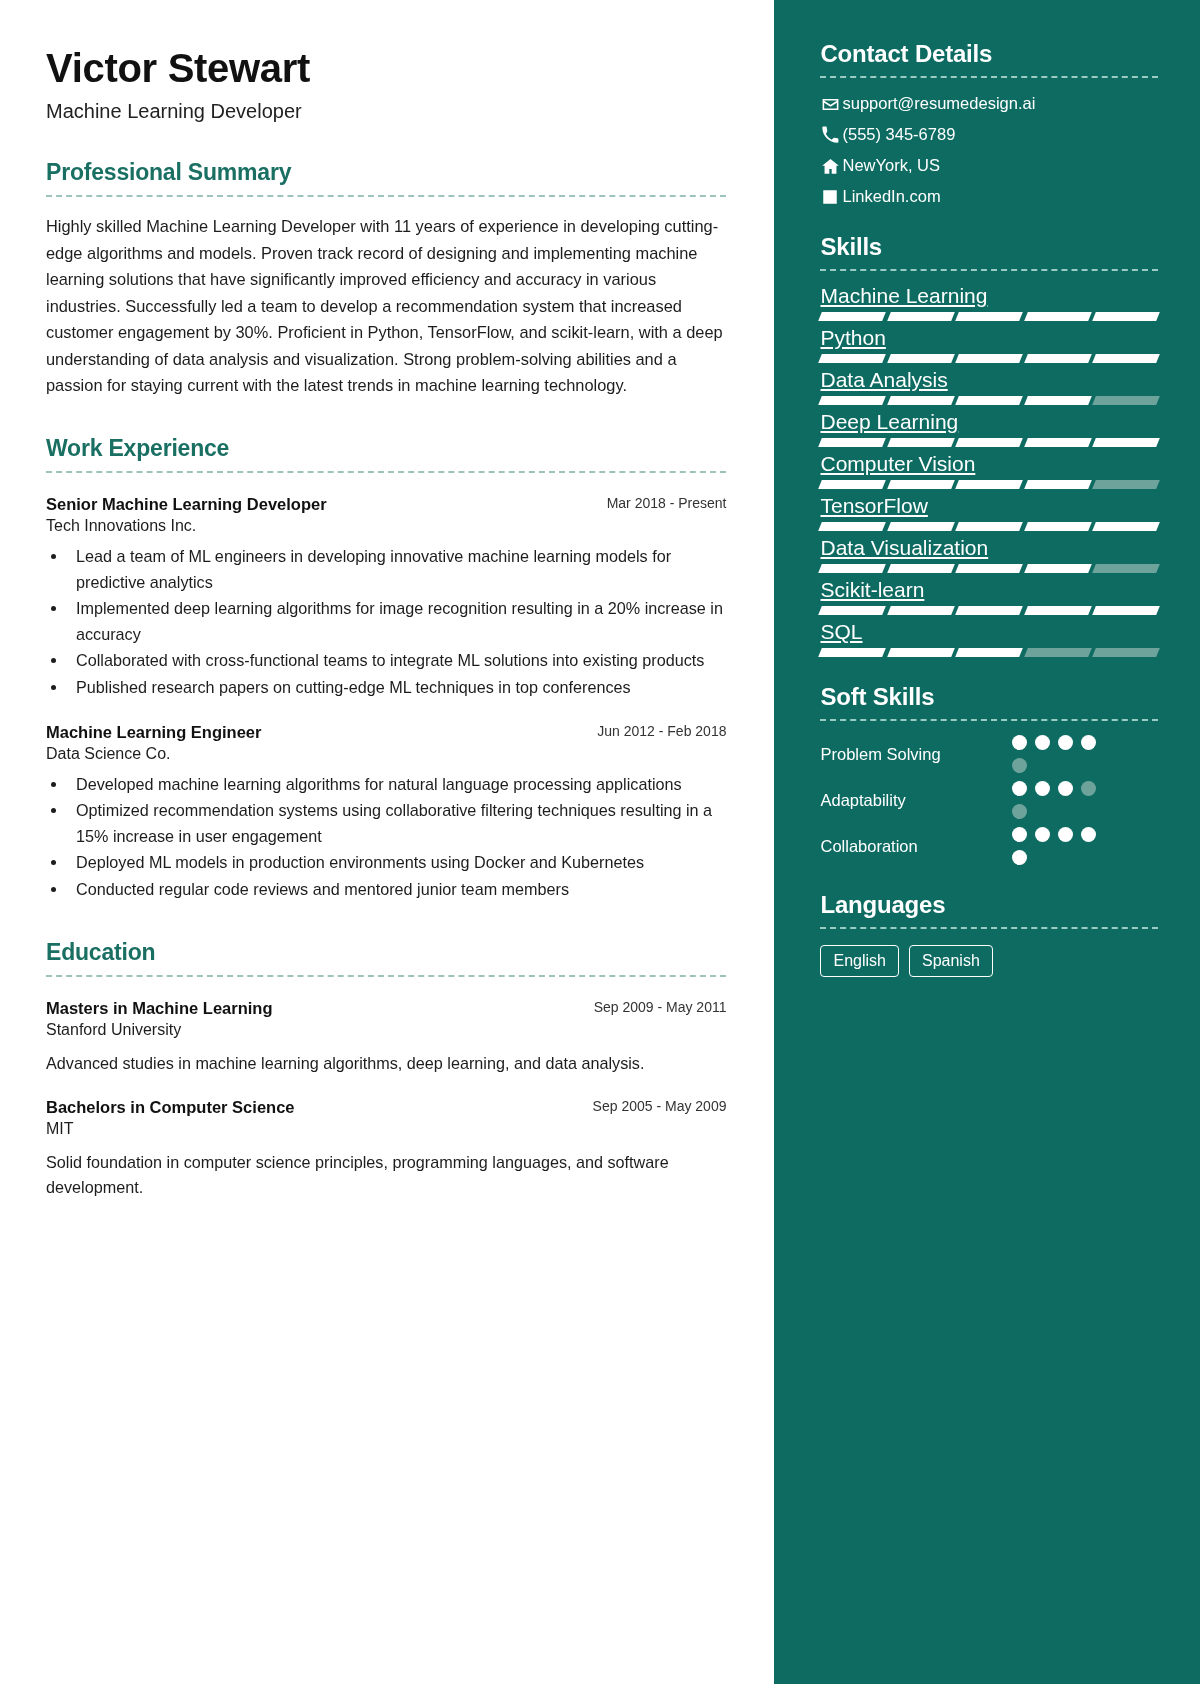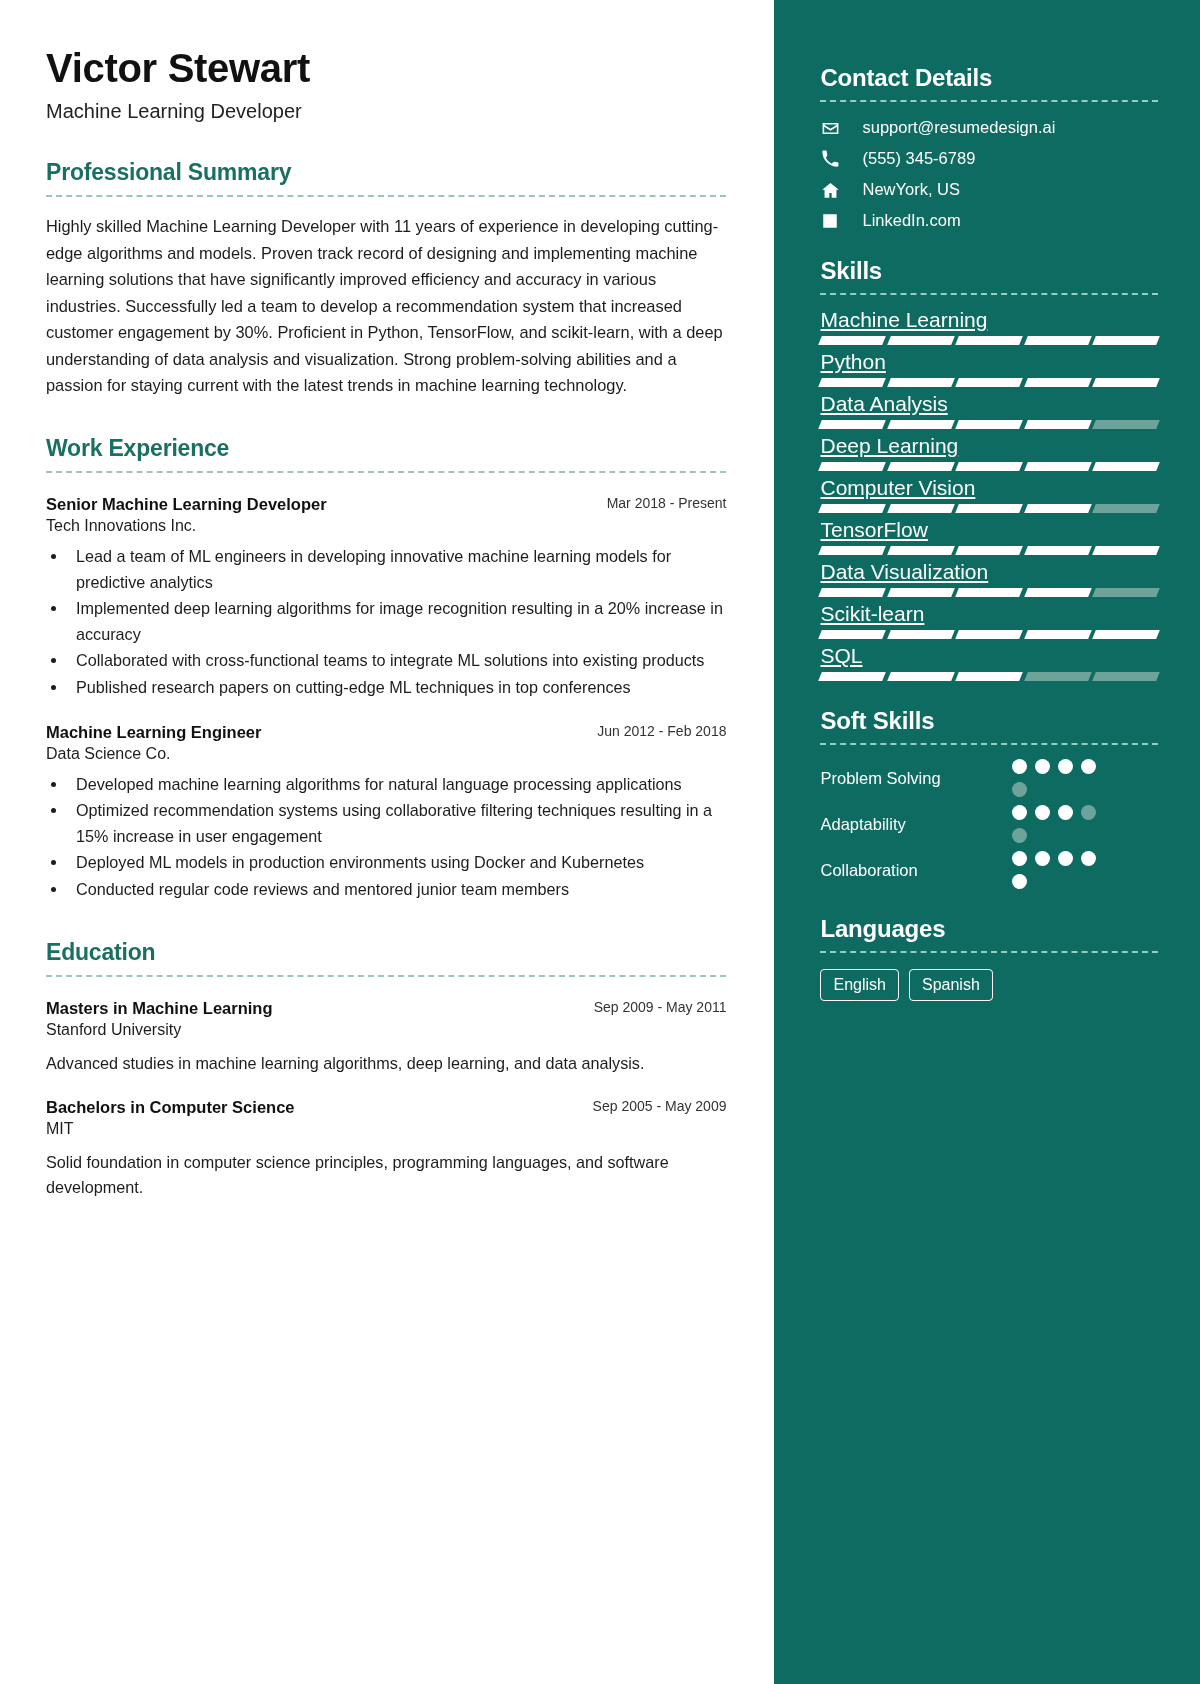--- a/index.html
+++ b/index.html
@@ -93,40 +93,40 @@
     font-size: 16.2px;
     line-height: 1.56;
     color: #1d1d1d;
   }
 
   
   .sidebar {
     width: 460px;
     background: #0d6b62;
     color: #ffffff;
-    padding: 64px 42px 0 46px;
+    padding: 40px 42px 0 46px;
   }
   .side-section + .side-section { margin-top: 26px; }
   .side-title {
     font-size: 24px;
     font-weight: bold;
     color: #ffffff;
     letter-spacing: -0.2px;
   }
   .side-rule {
     margin-top: 8px;
     height: 0;
     border-top: 2px dashed #9ccbc4;
   }
 
   .contact-list { margin-top: 16px; }
   .contact-row {
     display: flex;
     align-items: center;
-    gap: 22px;
+    gap: 2px;
     margin-bottom: 11px;
   }
   .contact-icon {
     width: 20px;
     height: 20px;
     flex: none;
     display: flex;
     align-items: center;
     justify-content: center;
   }

